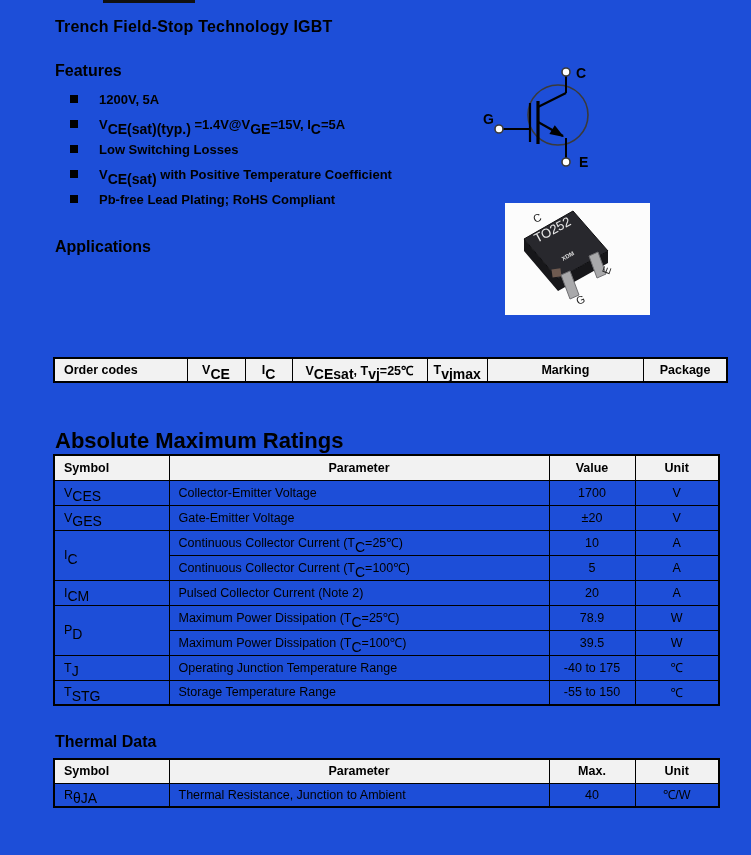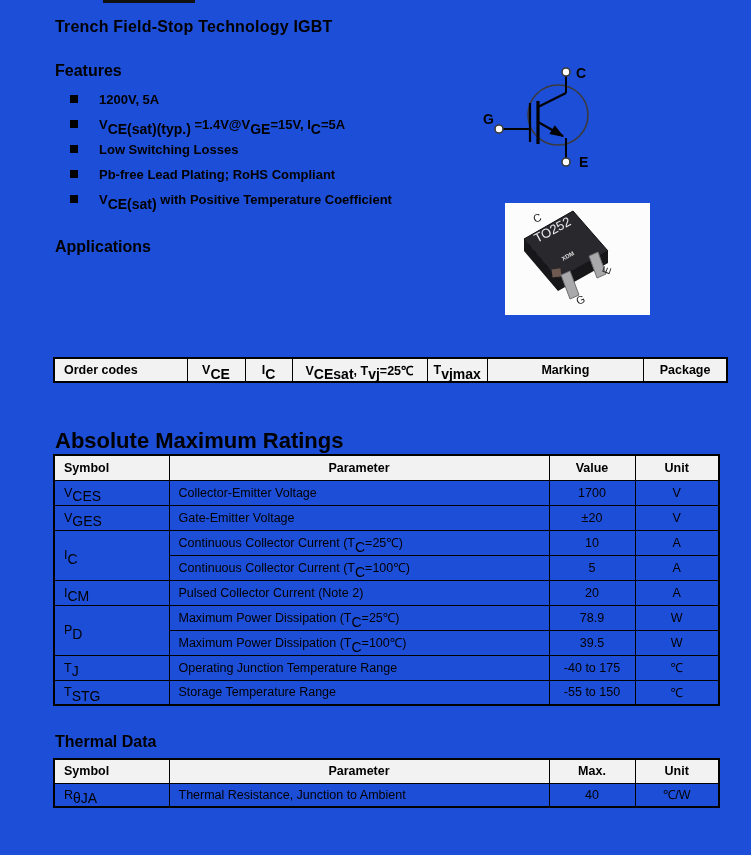--- a/index.html
+++ b/index.html
@@ -56,25 +56,25 @@
       <li>
           <span class="sq"></span>
           <span><span>V</span><sub>CE(sat)(typ.)</sub><span> =1.4V@V</span><sub>GE</sub><span>=15V, I</span><sub>C</sub><span>=5A</span></span>
         </li>
       <li>
           <span class="sq"></span>
           <span><span>Low Switching Losses</span></span>
         </li>
       <li>
           <span class="sq"></span>
+          <span><span>V</span><sub>CE(sat)</sub><span> with Positive Temperature Coefficient</span></span>
+        </li>
+      <li>
+          <span class="sq"></span>
           <span><span>Pb-free Lead Plating; RoHS Compliant</span></span>
-        </li>
-      <li>
-          <span class="sq"></span>
-          <span><span>V</span><sub>CE(sat)</sub><span> with Positive Temperature Coefficient</span></span>
         </li>
     </ul>
   </div>
 
   <svg class="fig" style="left:475px; top:55px;" width="170" height="125" viewBox="0 0 170 125">
     <circle cx="83" cy="60" r="30" fill="none" stroke="#3a3a3a" stroke-width="1.6"></circle>
 
     <line x1="28" y1="74" x2="55" y2="74" stroke="#000" stroke-width="2"></line>
     <line x1="55" y1="48" x2="55" y2="87" stroke="#000" stroke-width="2.2"></line>
     <line x1="63" y1="46" x2="63" y2="89" stroke="#000" stroke-width="3.2"></line>

